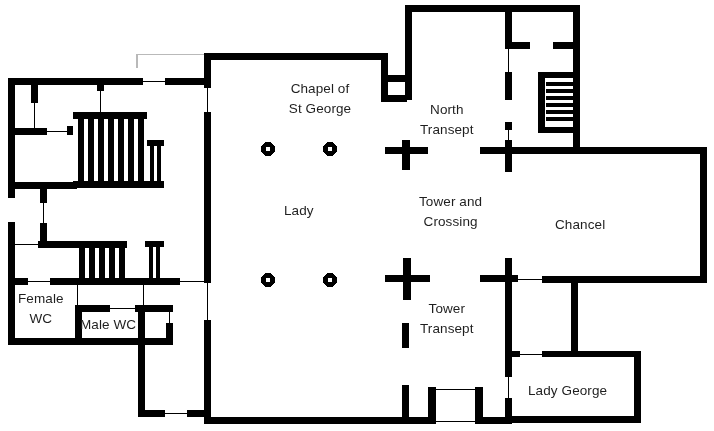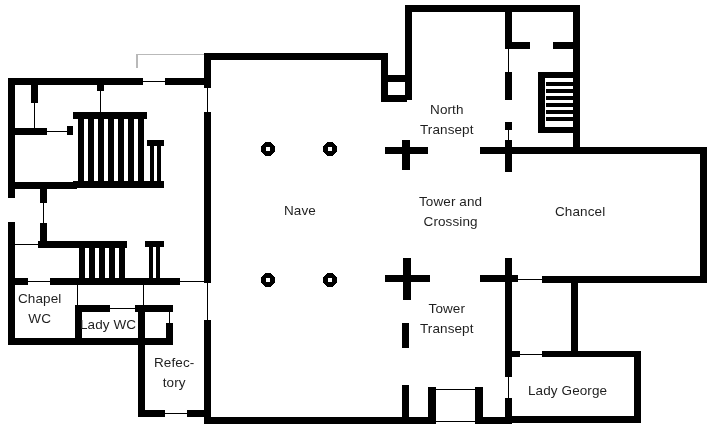--- a/index.html
+++ b/index.html
@@ -167,36 +167,36 @@
       <line x1="508.5" y1="47" x2="508.5" y2="72"></line>
       <line x1="508.5" y1="130" x2="508.5" y2="147"></line>
       <line x1="518" y1="279.5" x2="542" y2="279.5"></line>
       <line x1="520" y1="354" x2="542" y2="354"></line>
       <line x1="508.5" y1="377" x2="508.5" y2="398"></line>
       <line x1="436" y1="389" x2="475" y2="389"></line>
       <line x1="436" y1="421" x2="475" y2="421"></line>
     </g>
   </svg>
 
+  <div class="label center" style="left:255px;top:79px;width:130px">Chapel of
+St George</div>
 
   <div class="label" style="left:420px;top:100px">North
 Transept</div>
 
-  <div class="label" style="left:284px;top:201px">Nave</div>
+  <div class="label" style="left:284px;top:201px">Lady</div>
 
   <div class="label" style="left:419px;top:192px">Tower and
 Crossing</div>
 
-  <div class="label" style="left:555px;top:202px">Chancel</div>
+  <div class="label" style="left:555px;top:215px">Chancel</div>
 
   <div class="label" style="left:420px;top:299px">Tower
 Transept</div>
 
-  <div class="label" style="left:18px;top:289px">Chapel
+  <div class="label" style="left:18px;top:289px">Female
 WC</div>
 
-  <div class="label" style="left:80px;top:315px">Lady WC</div>
-
-  <div class="label" style="left:154px;top:353px">Refec-
-tory</div>
+  <div class="label" style="left:80px;top:315px">Male WC</div>
+
 
   <div class="label" style="left:528px;top:381px">Lady George</div>
 </div>
 
 </body></html>

